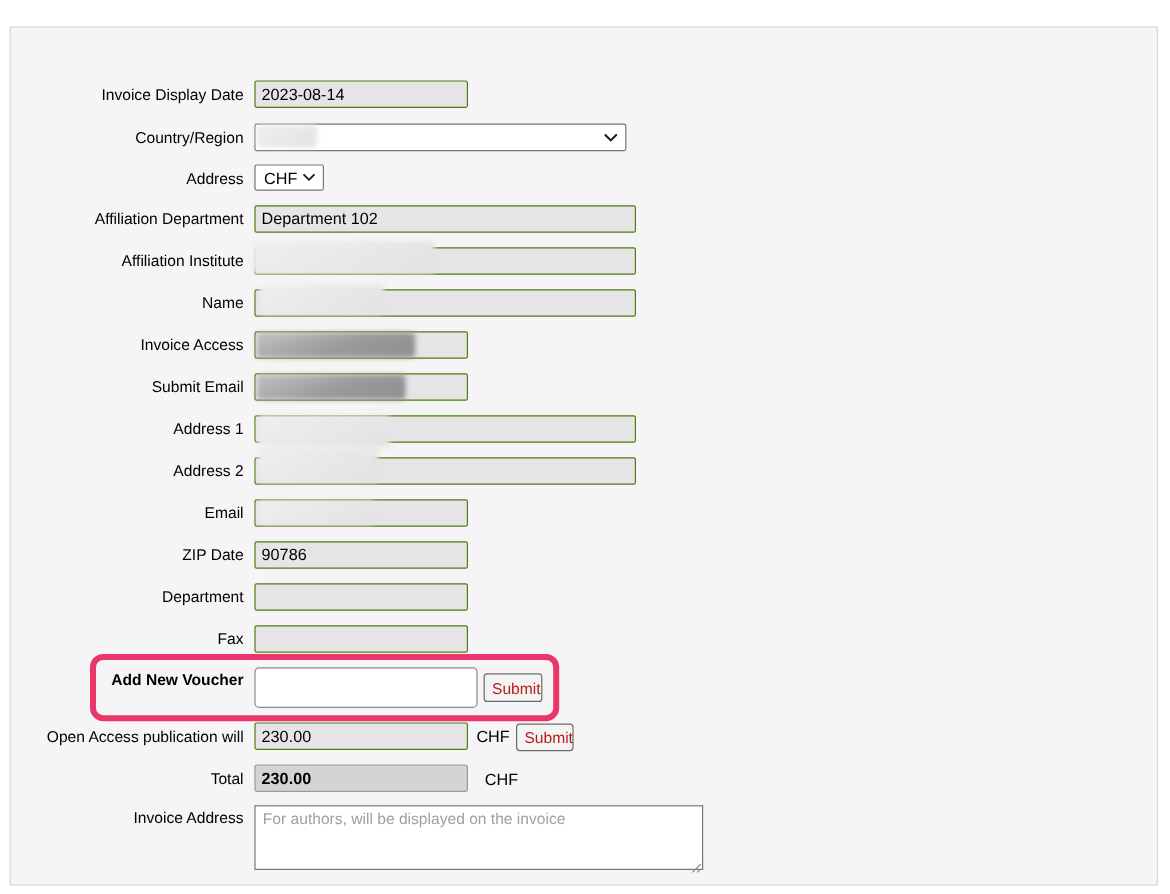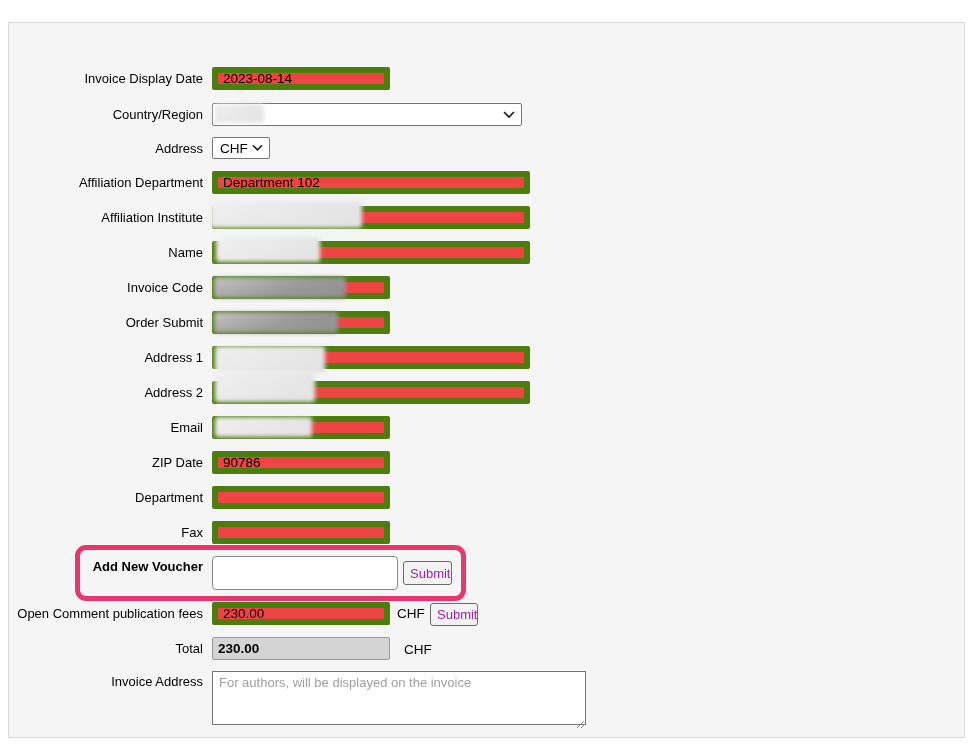--- a/index.html
+++ b/index.html
@@ -27,42 +27,42 @@
 
   .row { position: absolute; left: 0; width: 975px; height: 0; }
   .lbl {
     position: absolute; right: 772px; top: 4px;
     font-size: 13px; color: #000; white-space: nowrap;
   }
   .lbl.bold { font-weight: bold; }
 
   .inp {
     position: absolute; left: 212px; top: 0; height: 23px;
-    border: 6px solid #4d7c0f; background: #ef4444;
+    border: 1px solid #4d7c0f; background: #e5e5e5;
     font-family: "Liberation Sans", sans-serif;
     font-size: 13.5px; color: #000; padding: 0 5px;
     border-radius: 2px; outline: none;
   }
   .w178 { width: 178px; }
   .w318 { width: 318px; }
 
   .select-box {
     position: absolute; left: 212px; top: 0; height: 23px;
     border: 1px solid #767676; background: #fff; border-radius: 2px;
     display: flex; align-items: center; justify-content: space-between;
     font-size: 13.5px; color: #000; padding: 0 6px 0 7px;
     cursor: default;
   }
   .select-box .chev { display: flex; align-items: center; }
 
   .btn {
     position: absolute; height: 23px;
     background: #f3f3f3; border: 1px solid #6b6b6b; border-radius: 3px;
     font-family: "Liberation Sans", sans-serif;
-    font-size: 13px; color: #a21caf; text-align: center; padding: 0 6px;
+    font-size: 13px; color: #b91c1c; text-align: center; padding: 0 6px;
     cursor: pointer;
   }
 
   .unit {
     position: absolute; font-size: 13.5px; color: #000;
   }
 
   .voucher-input {
     position: absolute; left: 212px; top: 0; width: 186px; height: 34px;
     border: 1px solid #8a8a8a; border-radius: 4px; background: #fff;
@@ -142,27 +142,27 @@
     <div class="redact light" style="left:210px; top:-5px; width:152px; height:27px;"></div>
   </div>
 
   <div class="row" style="top:241px">
     <label class="lbl">Name</label>
     <input class="inp w318" value="" style="">
     <div class="redact light" style="left:216px; top:-4px; width:104px; height:25px;"></div>
   </div>
 
   <div class="row" style="top:276px">
-    <label class="lbl">Invoice Code</label>
+    <label class="lbl">Invoice Access</label>
     <input class="inp w178" value="" style="">
     <div class="redact dark" style="left:214px; top:1px; width:132px; height:21px;"></div>
   </div>
 
   <div class="row" style="top:311px">
-    <label class="lbl">Order Submit</label>
+    <label class="lbl">Submit Email</label>
     <input class="inp w178" value="" style="">
     <div class="redact dark" style="left:214px; top:1px; width:124px; height:21px;"></div>
   </div>
 
   <div class="row" style="top:346px">
     <label class="lbl">Address 1</label>
     <input class="inp w318" value="" style="">
     <div class="redact light" style="left:215px; top:0px; width:110px; height:27px;"></div>
   </div>
 
@@ -194,21 +194,21 @@
   </div>
 
   <div class="highlight-annotation"></div>
   <div class="row" style="top:556px">
     <label class="lbl bold" style="top:3px">Add New Voucher</label>
     <input class="voucher-input" value="" style="">
     <button class="btn" style="left:403px; top:5px; width:49px; height:24px;">Submit</button>
   </div>
 
   <div class="row" style="top:602px">
-    <label class="lbl">Open Comment publication fees</label>
+    <label class="lbl">Open Access publication will</label>
     <input class="inp w178" value="230.00" style="">
     <span class="unit" style="left:397px; top:4px;">CHF</span>
     <button class="btn" style="left:430px; top:1px; width:48px; height:23px;">Submit</button>
   </div>
 
   <div class="row" style="top:637px">
     <label class="lbl">Total</label>
     <input class="inp w178 total-input" readonly="" value="230.00" style="">
     <span class="unit" style="left:404px; top:5px;">CHF</span>
   </div>

